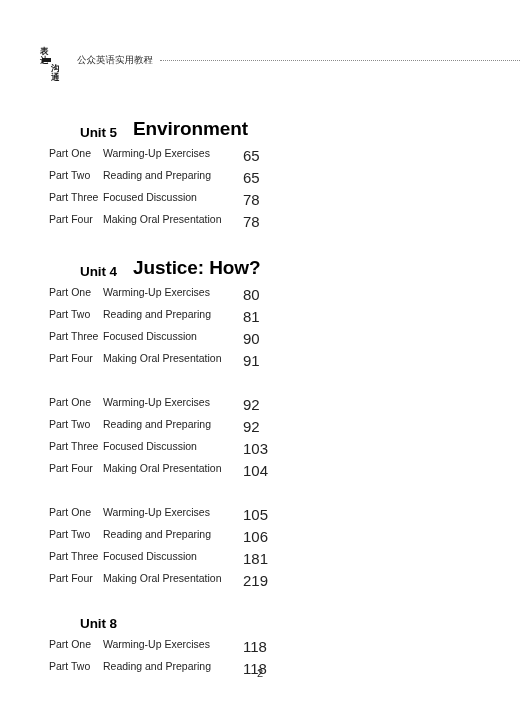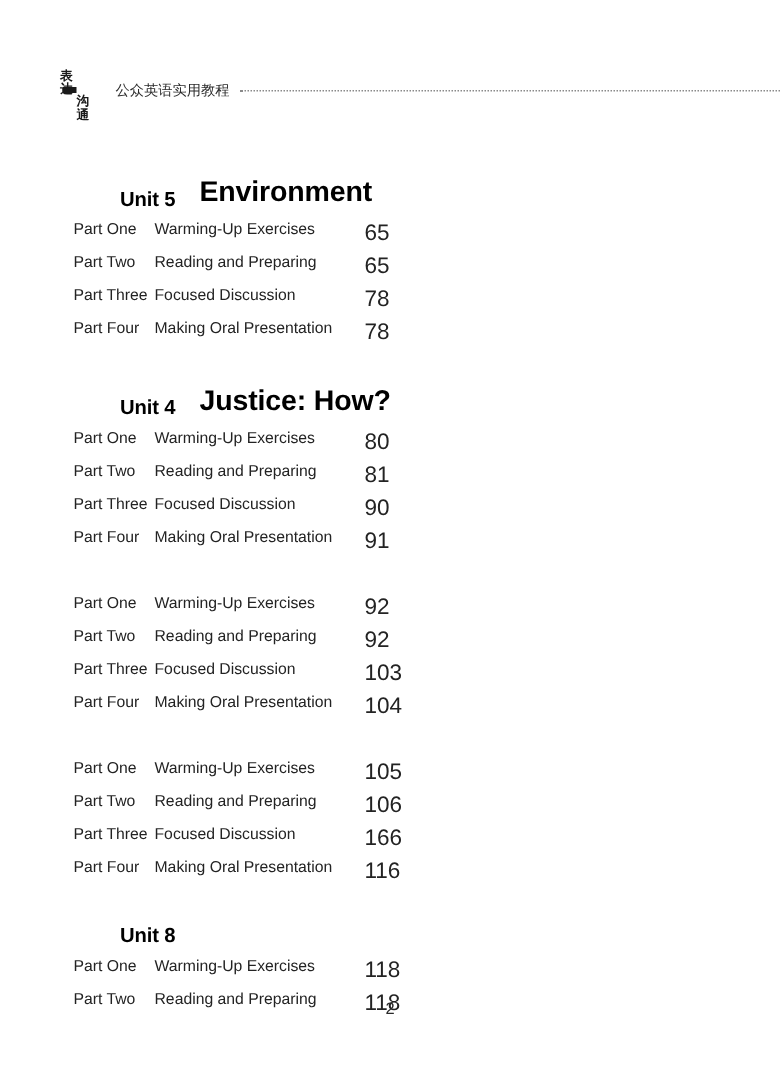--- a/index.html
+++ b/index.html
@@ -238,26 +238,26 @@
         <span class="part-page">105</span>
       </div>
       <div class="part-row">
         <span class="part-label">Part Two</span>
         <span class="part-title">Reading and Preparing</span>
         <span class="part-page">106</span>
       </div>
       <div class="part-row">
         <span class="part-label">Part Three</span>
         <span class="part-title">Focused Discussion</span>
-        <span class="part-page">166</span>
-      </div>
-      <div class="part-row">
-        <span class="part-label">Part Four</span>
-        <span class="part-title">Making Oral Presentation</span>
-        <span class="part-page">116</span>
+        <span class="part-page">181</span>
+      </div>
+      <div class="part-row">
+        <span class="part-label">Part Four</span>
+        <span class="part-title">Making Oral Presentation</span>
+        <span class="part-page">219</span>
       </div>
     </div>
     <div class="unit-block">
       <div class="unit-heading">
         <span class="unit-number">Unit 8</span>
       </div>
       <div class="part-row">
         <span class="part-label">Part One</span>
         <span class="part-title">Warming-Up Exercises</span>
         <span class="part-page">118</span>

